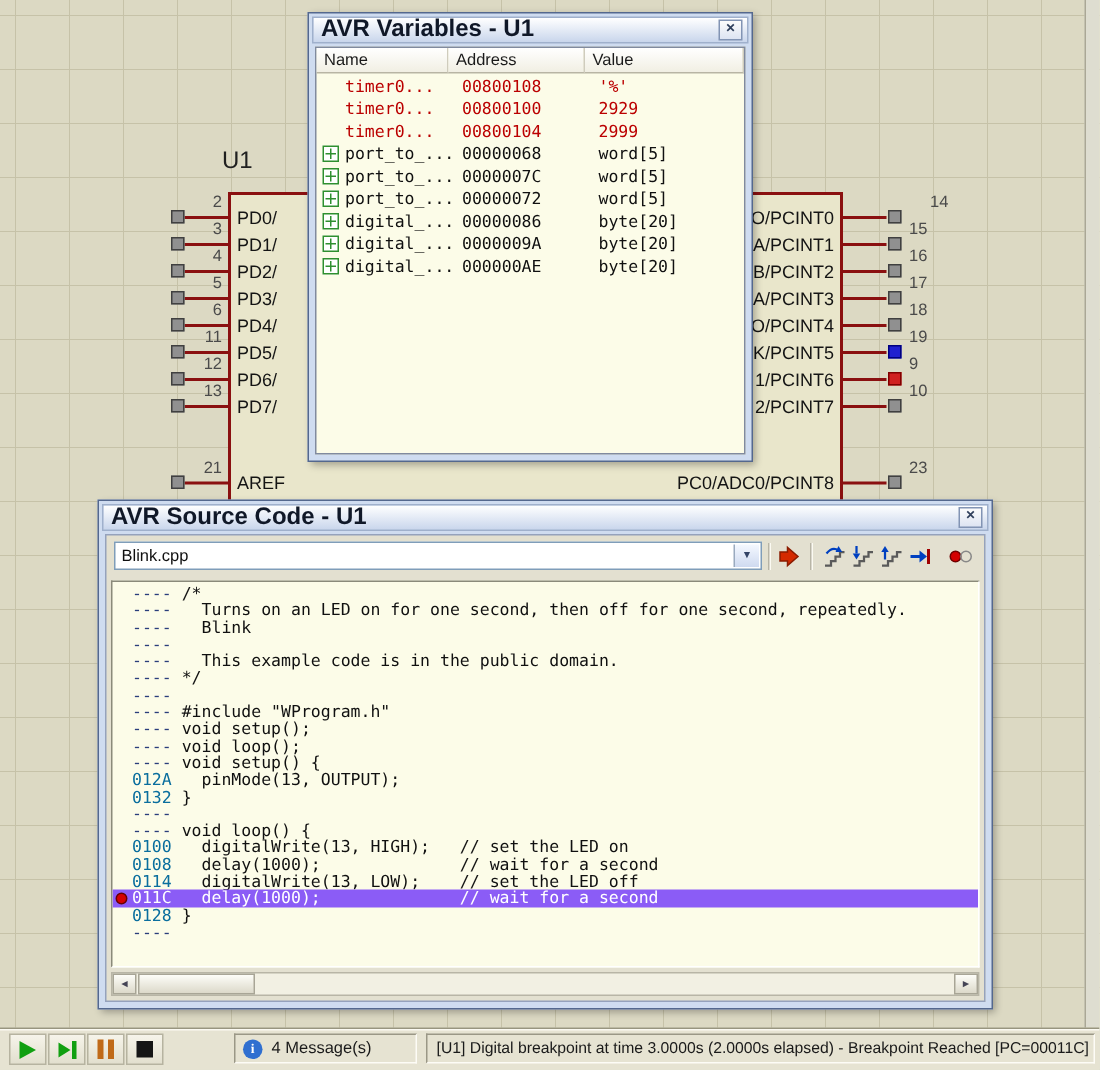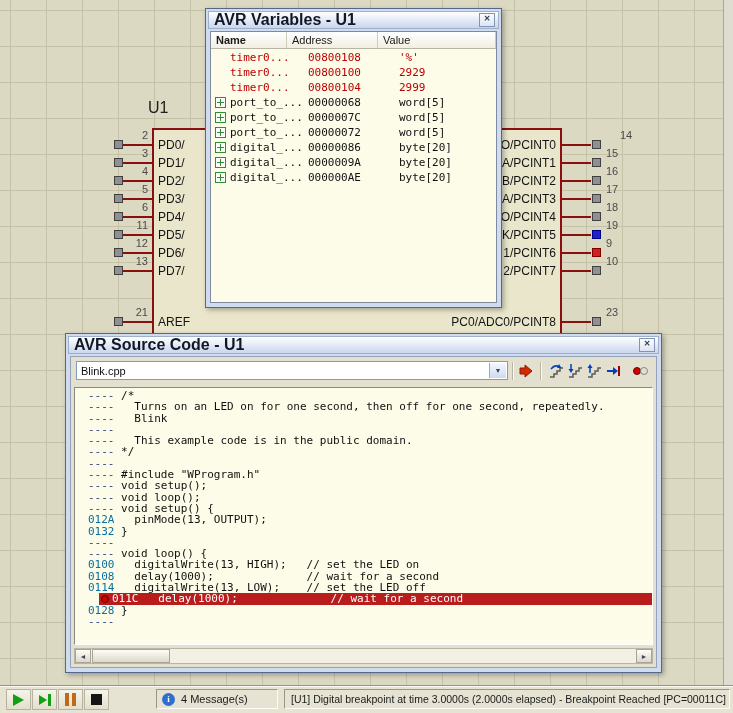--- a/index.html
+++ b/index.html
@@ -36,21 +36,21 @@
     border:1px solid #8294b4;font-size:8px;line-height:10px;text-align:center;color:#30405c;flex:none;}
   .win-btn::after{content:"✕";}
 
   
   .vars-win{left:205px;top:8px;width:295px;height:298px;z-index:10;}
   .vars-body{position:absolute;left:4px;right:4px;top:22px;bottom:4px;background:#fcfce8;
     border:1px solid #808a9e;overflow:hidden;}
   .vars-header{display:flex;height:17px;font-size:11px;color:#1a1a1a;}
   .hcell{box-sizing:border-box;padding:2px 0 0 5px;background:linear-gradient(#ffffff,#f1efe3);
     border-right:1px solid #cfccbd;border-bottom:1px solid #b8b5a4;overflow:hidden;white-space:nowrap;}
-  .hcell.c1{width:76px;font-weight:bold;}.hcell.c2{width:91px;}.hcell.c3{flex:1;}
+  .hcell.c1{width:88px;}.hcell.c2{width:91px;}.hcell.c3{flex:1;}
   .vars-rows{position:absolute;left:0;right:0;top:18px;bottom:0;
     font-family:"DejaVu Sans Mono",monospace;font-size:11px;color:#101010;}
   .vrow{display:flex;height:15px;align-items:center;}
   .vrow.red{color:#bb0000;}
   .vcell{box-sizing:border-box;padding-left:3px;overflow:hidden;white-space:nowrap;}
   .vname{width:92px;display:flex;align-items:center;}
   .vaddr{width:91px;padding-left:5px;}
   .vval{flex:1;padding-left:5px;}
   .indent{margin-left:16px;}
   .expander{position:relative;display:inline-block;width:9px;height:9px;box-sizing:content-box;
@@ -73,21 +73,21 @@
   .tb-sep.s1{left:441px;}.tb-sep.s2{left:469px;}
   .tool-icon{position:absolute;top:5px;width:18px;height:18px;display:flex;align-items:center;justify-content:center;}
   .t1{left:446px;}.t2{left:476px;}.t3{left:495px;}.t4{left:514px;}.t5{left:533px;}.t6{left:560px;}
   .code-wrap{position:absolute;left:3px;right:3px;top:30px;bottom:22px;background:#fcfce8;
     border:1px solid #8a8a7a;border-right-color:#fff;border-bottom-color:#fff;overflow:hidden;box-sizing:border-box;}
   #code-lines{padding-top:2px;}
   .code-line{position:relative;height:11.3px;white-space:pre;padding-left:13px;color:#101010;
     font-family:"DejaVu Sans Mono",monospace;font-size:11px;line-height:11.3px;}
   .code-line .addr{color:#0a6e9e;}
   .code-line .addr.dashes{color:#2a3e7c;}
-  .code-line.current{background:#b91c1c;color:#ffffff;margin-left:24px;}
+  .code-line.current{background:#8b5cf6;color:#ffffff;}
   .code-line.current .addr,.code-line.current .addr.dashes{color:#ffffff;}
   .bp-dot{position:absolute;left:2px;top:1.5px;width:8px;height:8px;border-radius:50%;
     background:#d40000;border:1px solid #660000;box-sizing:border-box;}
   .hscroll{position:absolute;left:3px;right:3px;bottom:3px;height:16px;background:#f2f0e3;
     border:1px solid #b8b5a6;box-sizing:border-box;}
   .scroll-btn{position:absolute;top:0;width:16px;height:14px;background:linear-gradient(#fdfdf8,#dcd9ca);
     border:1px solid #a8a596;box-sizing:border-box;text-align:center;font-size:7px;line-height:13px;color:#445;}
   .scroll-btn.left{left:0;}.scroll-btn.left::after{content:"◄";}
   .scroll-btn.right{right:0;}.scroll-btn.right::after{content:"►";}
   .scroll-thumb{position:absolute;left:17px;top:0;width:78px;height:14px;

